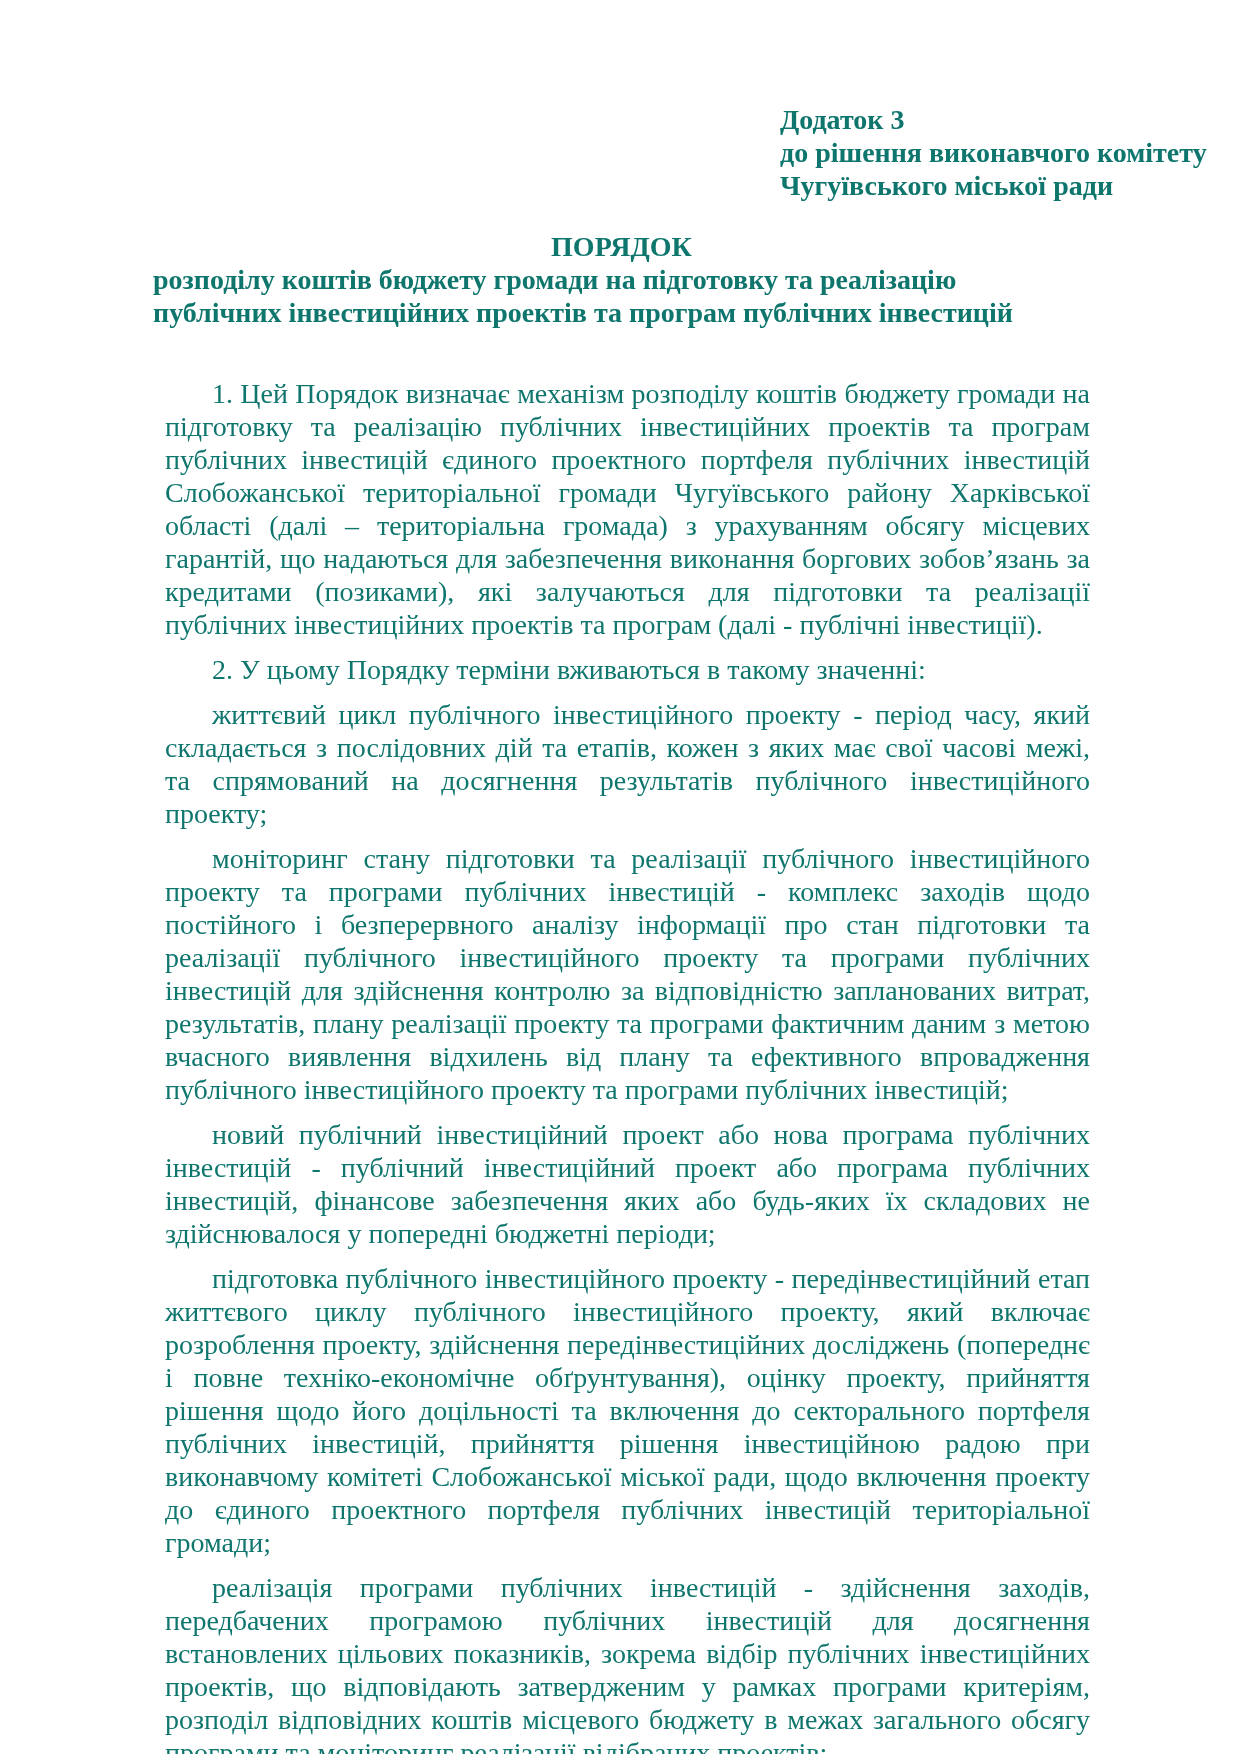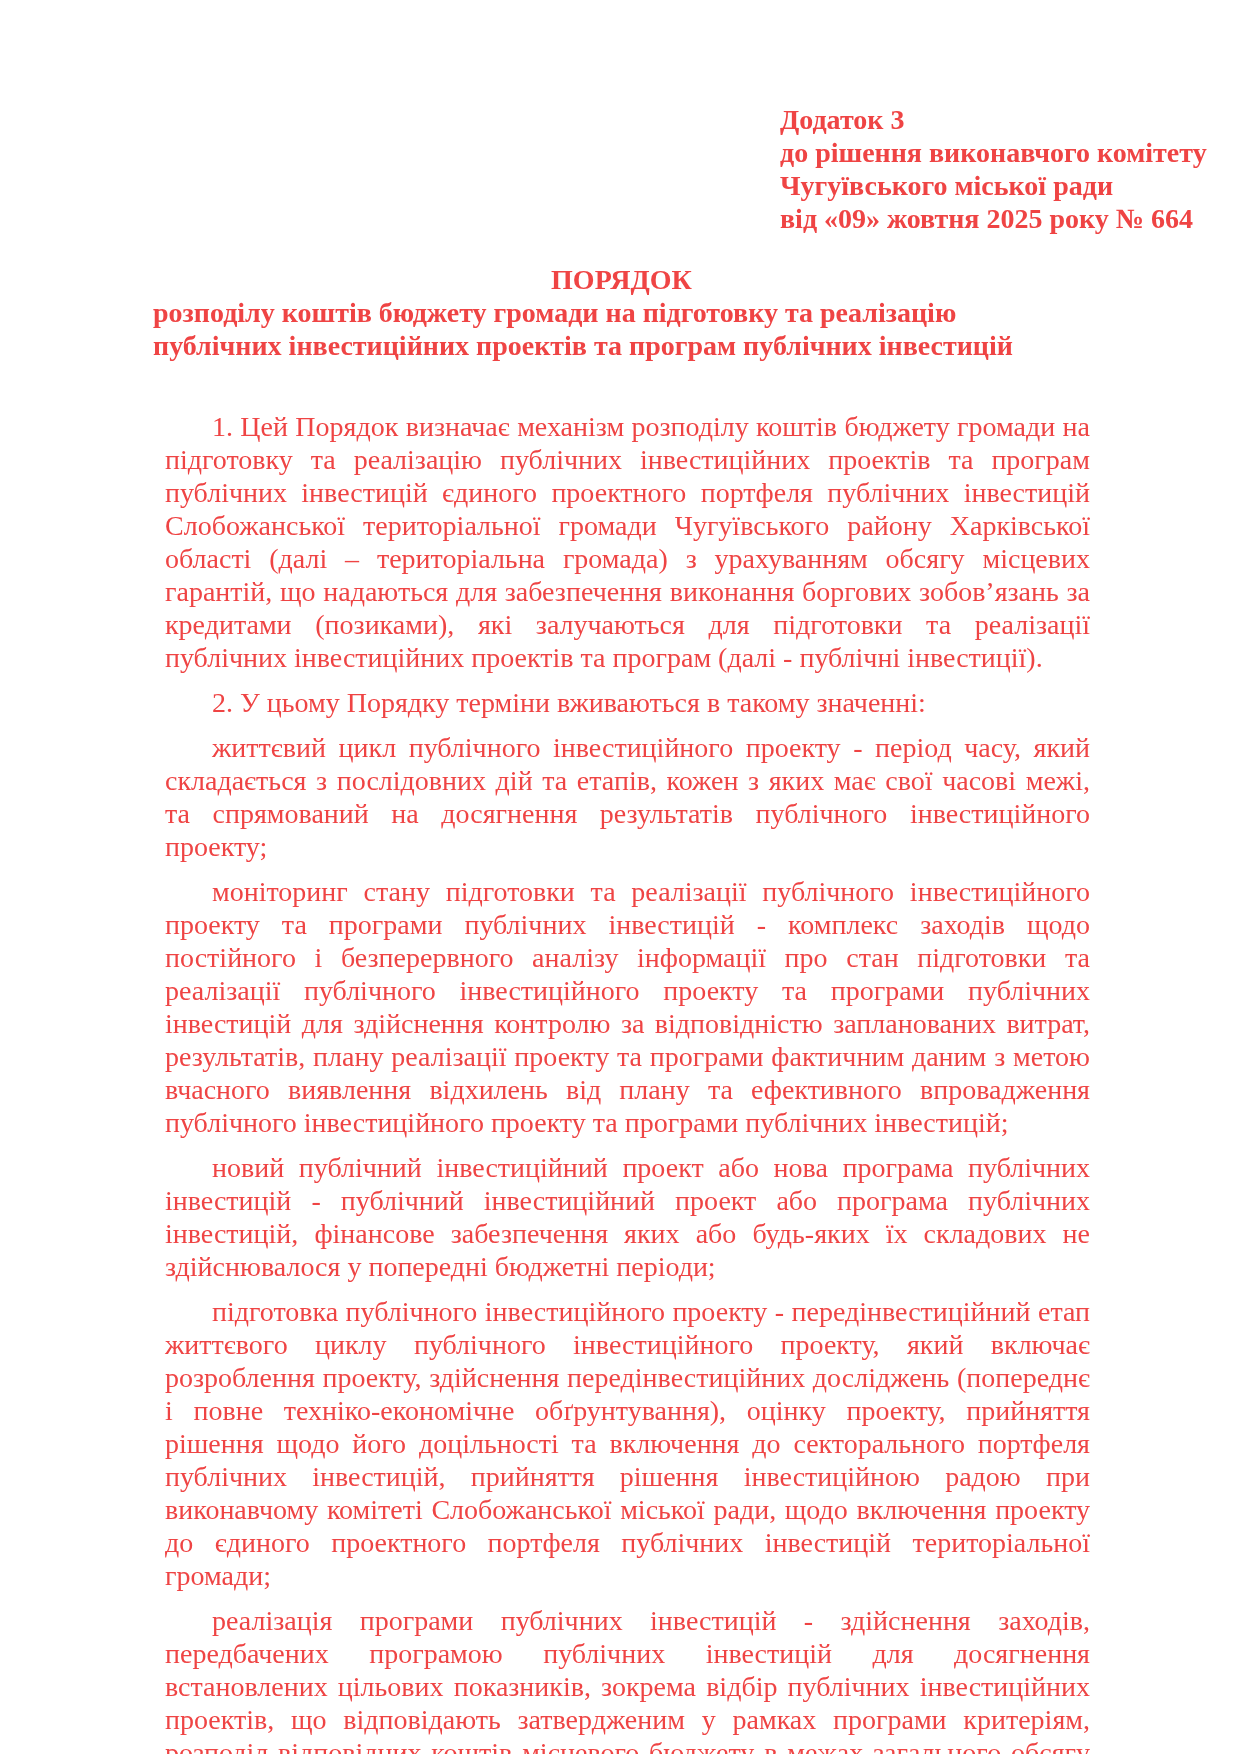--- a/index.html
+++ b/index.html
@@ -6,21 +6,21 @@
     margin: 0;
     padding: 0;
     background: #e8e8e8;
   }
   .page {
     position: relative;
     width: 1240px;
     height: 1754px;
     margin: 0 auto;
     background: #ffffff;
-    color: #ef4444;
+    color: #0f766e;
     font-family: "Liberation Serif", "DejaVu Serif", serif;
     font-size: 28px;
     line-height: 33px;
     overflow: hidden;
     box-sizing: border-box;
     padding: 103px 150px 60px 153px;
   }
   .appendix-block {
     margin-left: 627px;
     font-weight: bold;
@@ -46,21 +46,20 @@
 </style>
 </head>
 <body>
 
 <div class="page">
 
   <div class="appendix-block">
     <div class="line">Додаток 3</div>
     <div class="line">до рішення виконавчого комітету</div>
     <div class="line">Чугуївського міської ради</div>
-    <div class="line">від «09» жовтня 2025 року № 664</div>
   </div>
 
   <div class="doc-title">ПОРЯДОК</div>
   <div class="doc-subtitle">розподілу коштів бюджету громади на підготовку та реалізацію публічних інвестиційних проектів та програм публічних інвестицій</div>
 
   <div class="body-text">
     <p>1. Цей Порядок визначає механізм розподілу коштів бюджету громади на підготовку та реалізацію публічних інвестиційних проектів та програм публічних інвестицій єдиного проектного портфеля публічних інвестицій Слобожанської територіальної громади Чугуївського району Харківської області (далі – територіальна громада) з урахуванням обсягу місцевих гарантій, що надаються для забезпечення виконання боргових зобов’язань за кредитами (позиками), які залучаються для підготовки та реалізації публічних інвестиційних проектів та програм (далі - публічні інвестиції).</p>
     <p>2. У цьому Порядку терміни вживаються в такому значенні:</p>
     <p>життєвий цикл публічного інвестиційного проекту - період часу, який складається з послідовних дій та етапів, кожен з яких має свої часові межі, та спрямований на досягнення результатів публічного інвестиційного проекту;</p>
     <p>моніторинг стану підготовки та реалізації публічного інвестиційного проекту та програми публічних інвестицій - комплекс заходів щодо постійного і безперервного аналізу інформації про стан підготовки та реалізації публічного інвестиційного проекту та програми публічних інвестицій для здійснення контролю за відповідністю запланованих витрат, результатів, плану реалізації проекту та програми фактичним даним з метою вчасного виявлення відхилень від плану та ефективного впровадження публічного інвестиційного проекту та програми публічних інвестицій;</p>

